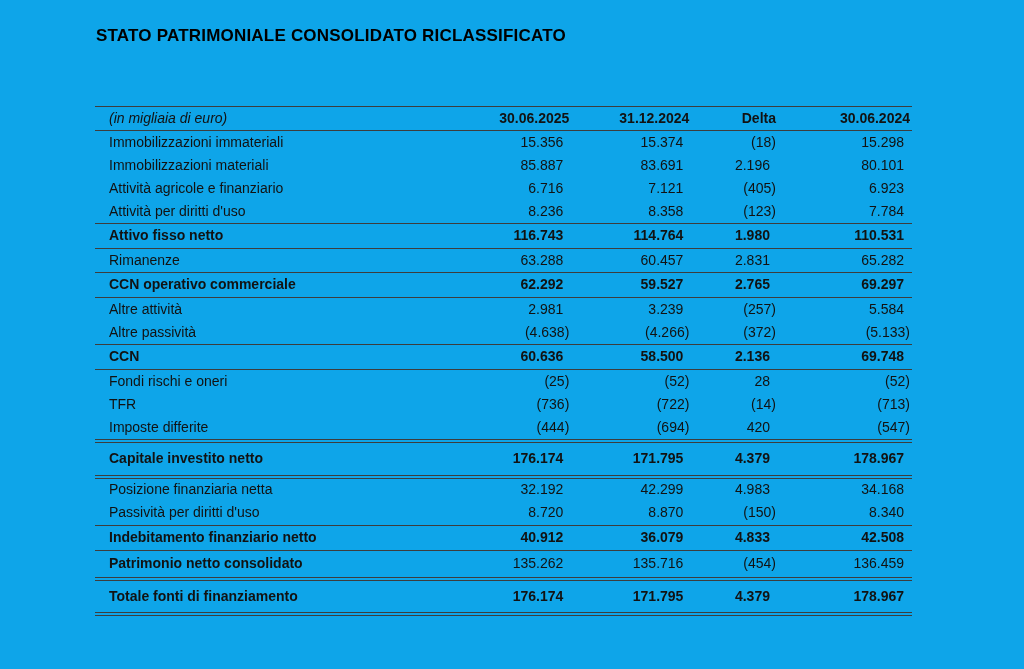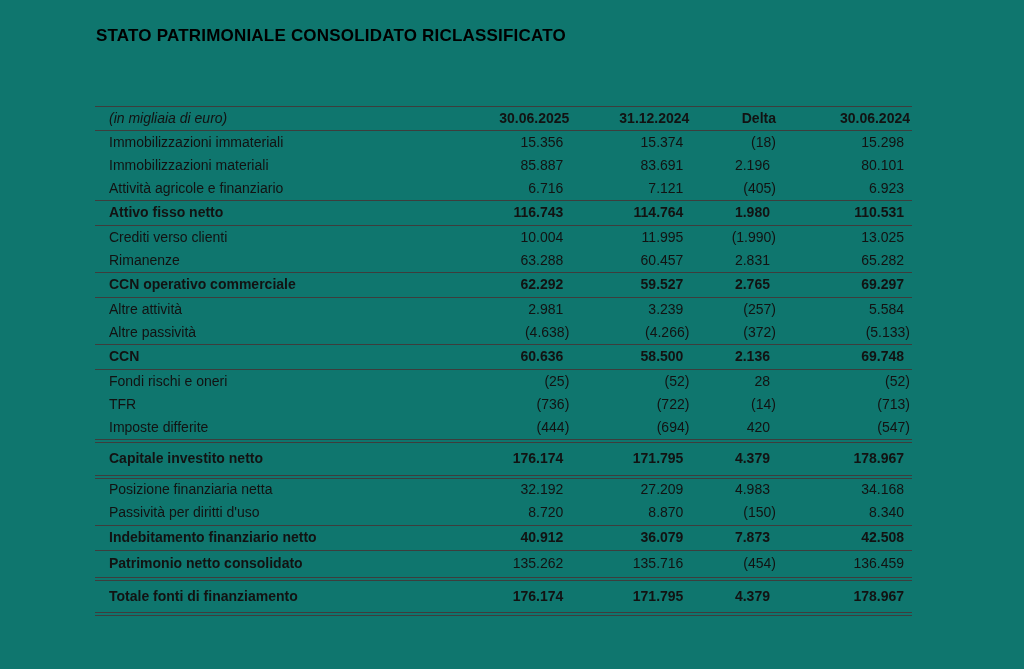--- a/index.html
+++ b/index.html
@@ -9,21 +9,21 @@
     height: 669px;
     background: #ffffff;
     overflow: hidden;
     font-family: "Liberation Sans", "DejaVu Sans", sans-serif;
     color: #121212;
   }
   .page {
     position: relative;
     width: 1024px;
     height: 669px;
-    background: #0f766e;
+    background: #0ea5e9;
   }
   .doc-title {
     position: absolute;
     left: 96px;
     top: 26px;
     font-size: 17px;
     font-weight: 700;
     letter-spacing: 0.2px;
     color: #000000;
     white-space: nowrap;
@@ -133,33 +133,33 @@
           <td class="num">2.196</td>
           <td class="num">80.101</td>
         </tr>
         <tr class="item">
           <td class="label">Attività agricole e finanziario</td>
           <td class="num">6.716</td>
           <td class="num">7.121</td>
           <td class="num paren">(405)</td>
           <td class="num">6.923</td>
         </tr>
+        <tr class="item">
+          <td class="label">Attività per diritti d'uso</td>
+          <td class="num">8.236</td>
+          <td class="num">8.358</td>
+          <td class="num paren">(123)</td>
+          <td class="num">7.784</td>
+        </tr>
         <tr class="total">
           <td class="label">Attivo fisso netto</td>
           <td class="num">116.743</td>
           <td class="num">114.764</td>
           <td class="num">1.980</td>
           <td class="num">110.531</td>
-        </tr>
-        <tr class="item">
-          <td class="label">Crediti verso clienti</td>
-          <td class="num">10.004</td>
-          <td class="num">11.995</td>
-          <td class="num paren">(1.990)</td>
-          <td class="num">13.025</td>
         </tr>
         <tr class="item">
           <td class="label">Rimanenze</td>
           <td class="num">63.288</td>
           <td class="num">60.457</td>
           <td class="num">2.831</td>
           <td class="num">65.282</td>
         </tr>
         <tr class="total">
           <td class="label">CCN operativo commerciale</td>
@@ -213,36 +213,36 @@
         <tr class="grand">
           <td class="label">Capitale investito netto</td>
           <td class="num">176.174</td>
           <td class="num">171.795</td>
           <td class="num">4.379</td>
           <td class="num">178.967</td>
         </tr>
         <tr class="item">
           <td class="label">Posizione finanziaria netta</td>
           <td class="num">32.192</td>
-          <td class="num">27.209</td>
+          <td class="num">42.299</td>
           <td class="num">4.983</td>
           <td class="num">34.168</td>
         </tr>
         <tr class="item">
           <td class="label">Passività per diritti d'uso</td>
           <td class="num">8.720</td>
           <td class="num">8.870</td>
           <td class="num paren">(150)</td>
           <td class="num">8.340</td>
         </tr>
         <tr class="total">
           <td class="label">Indebitamento finanziario netto</td>
           <td class="num">40.912</td>
           <td class="num">36.079</td>
-          <td class="num">7.873</td>
+          <td class="num">4.833</td>
           <td class="num">42.508</td>
         </tr>
         <tr class="equity">
           <td class="label">Patrimonio netto consolidato</td>
           <td class="num">135.262</td>
           <td class="num">135.716</td>
           <td class="num paren">(454)</td>
           <td class="num">136.459</td>
         </tr>
         <tr class="grand">

